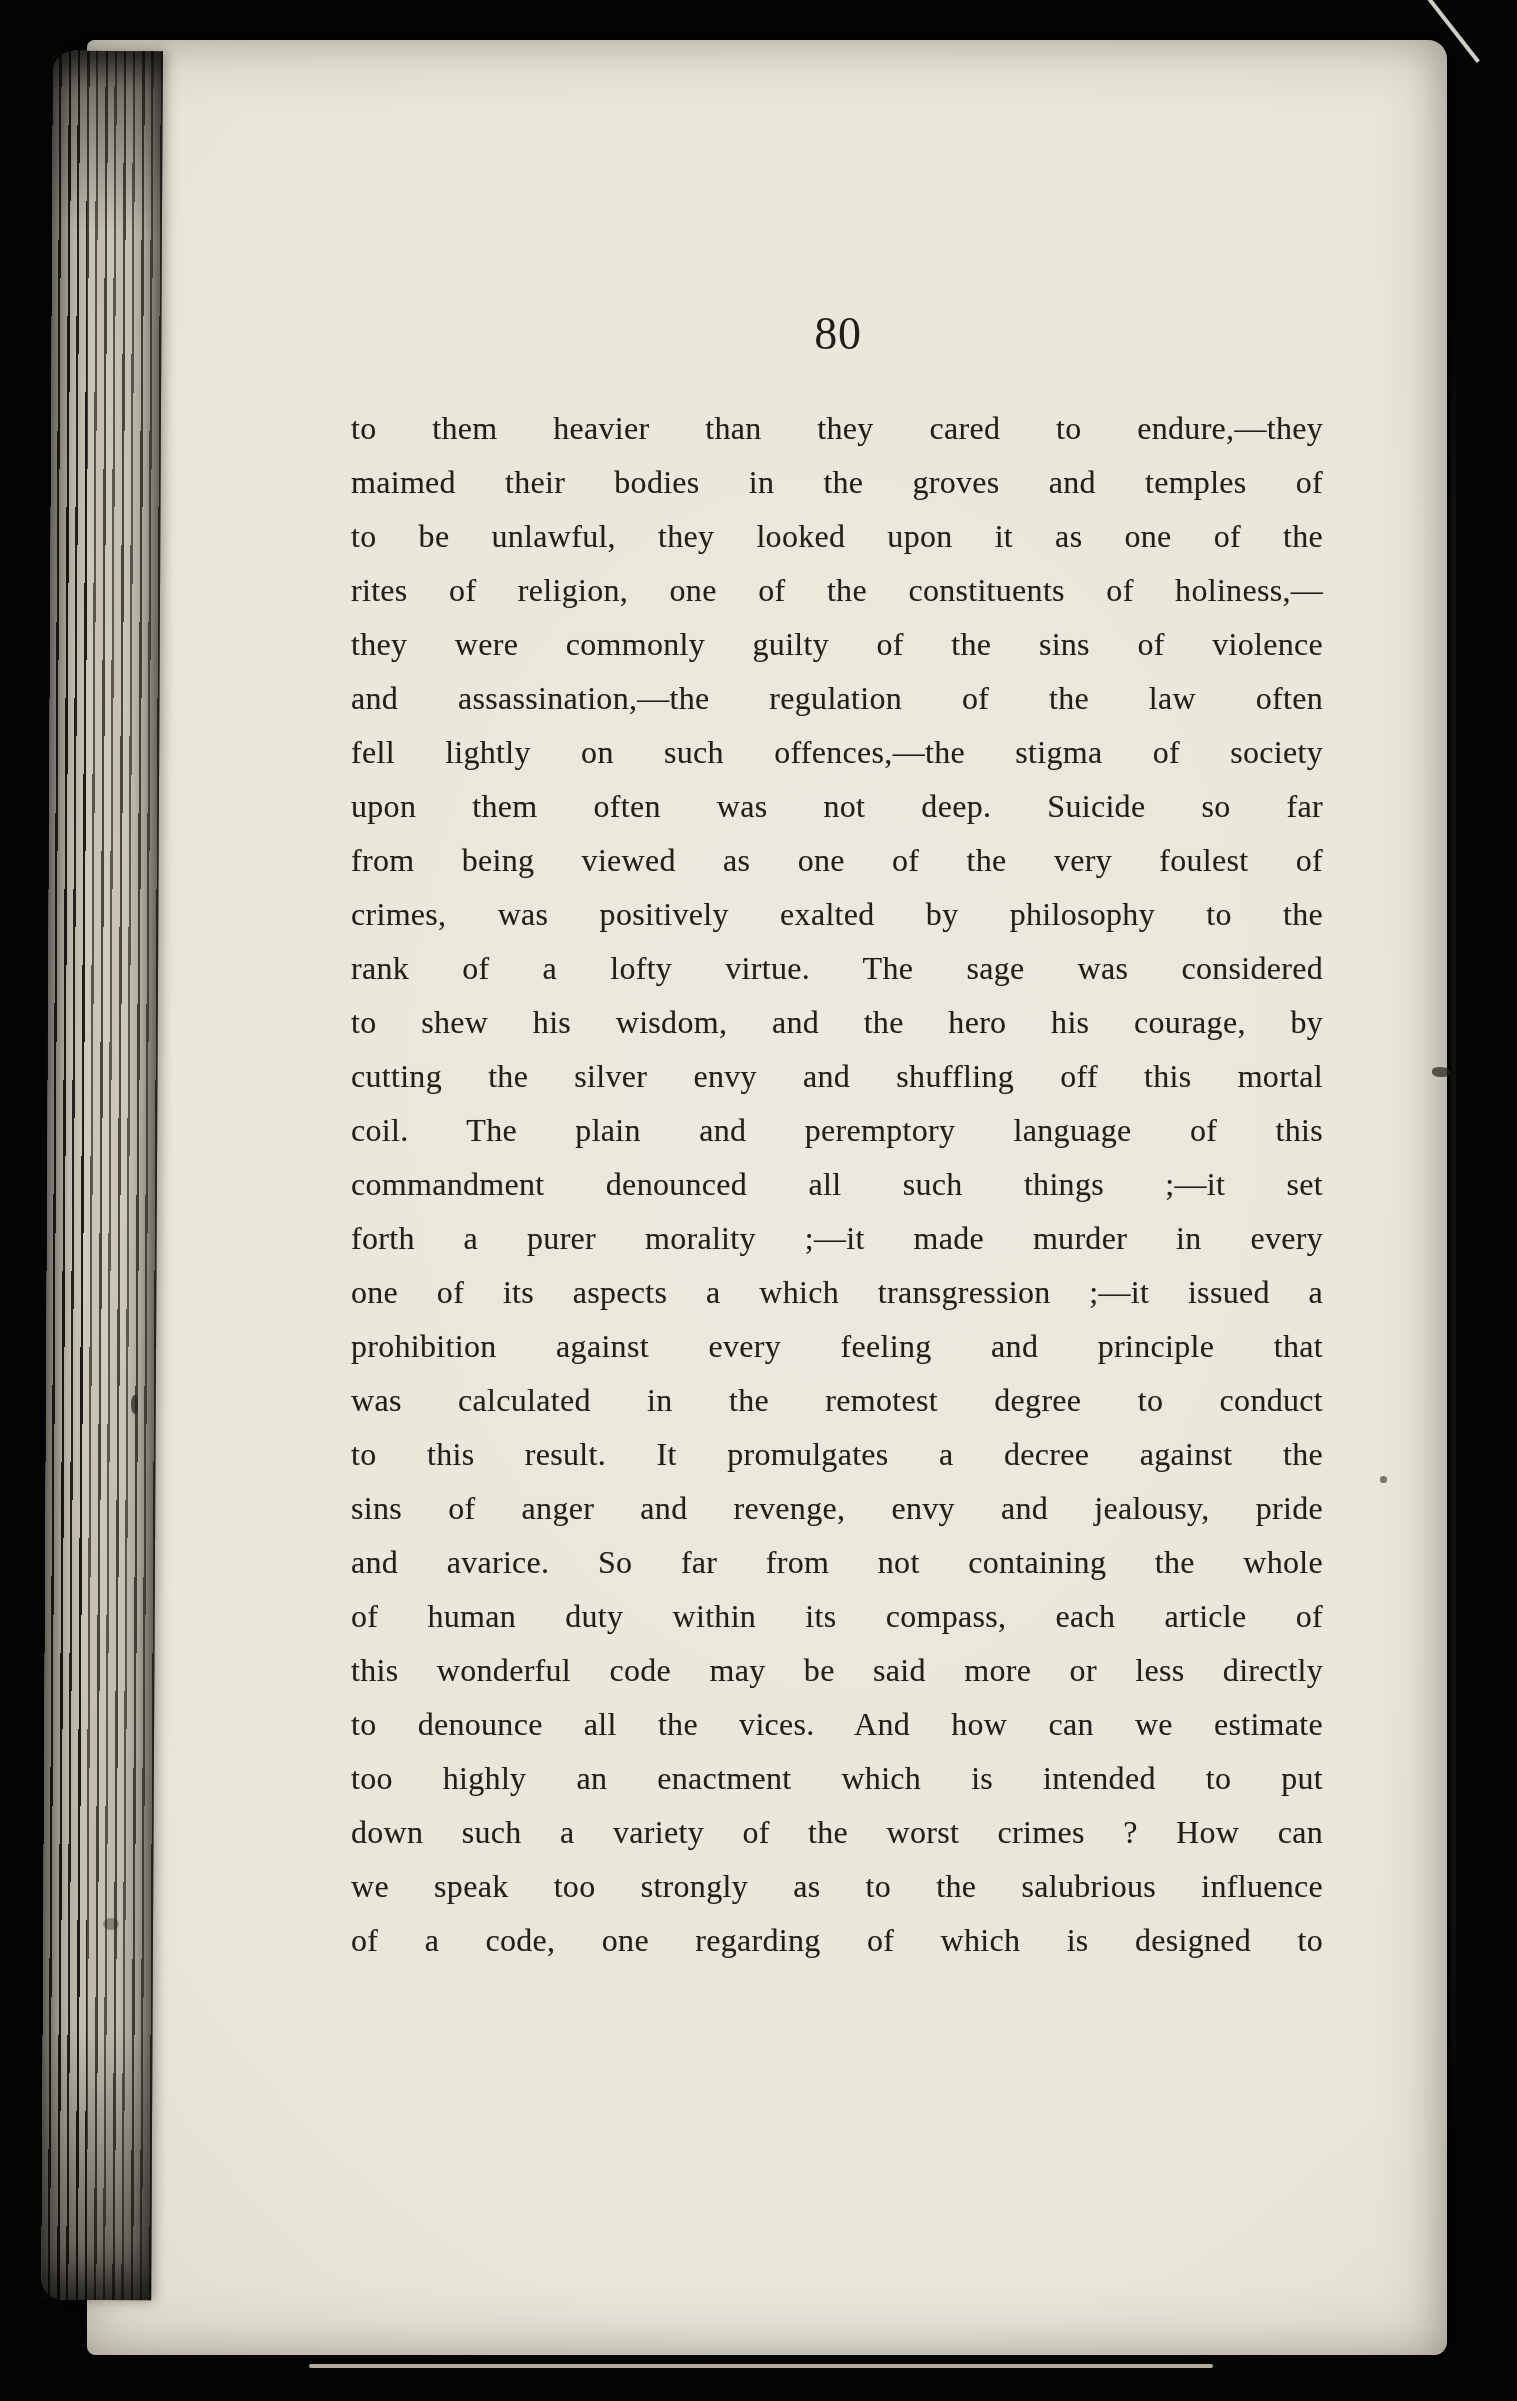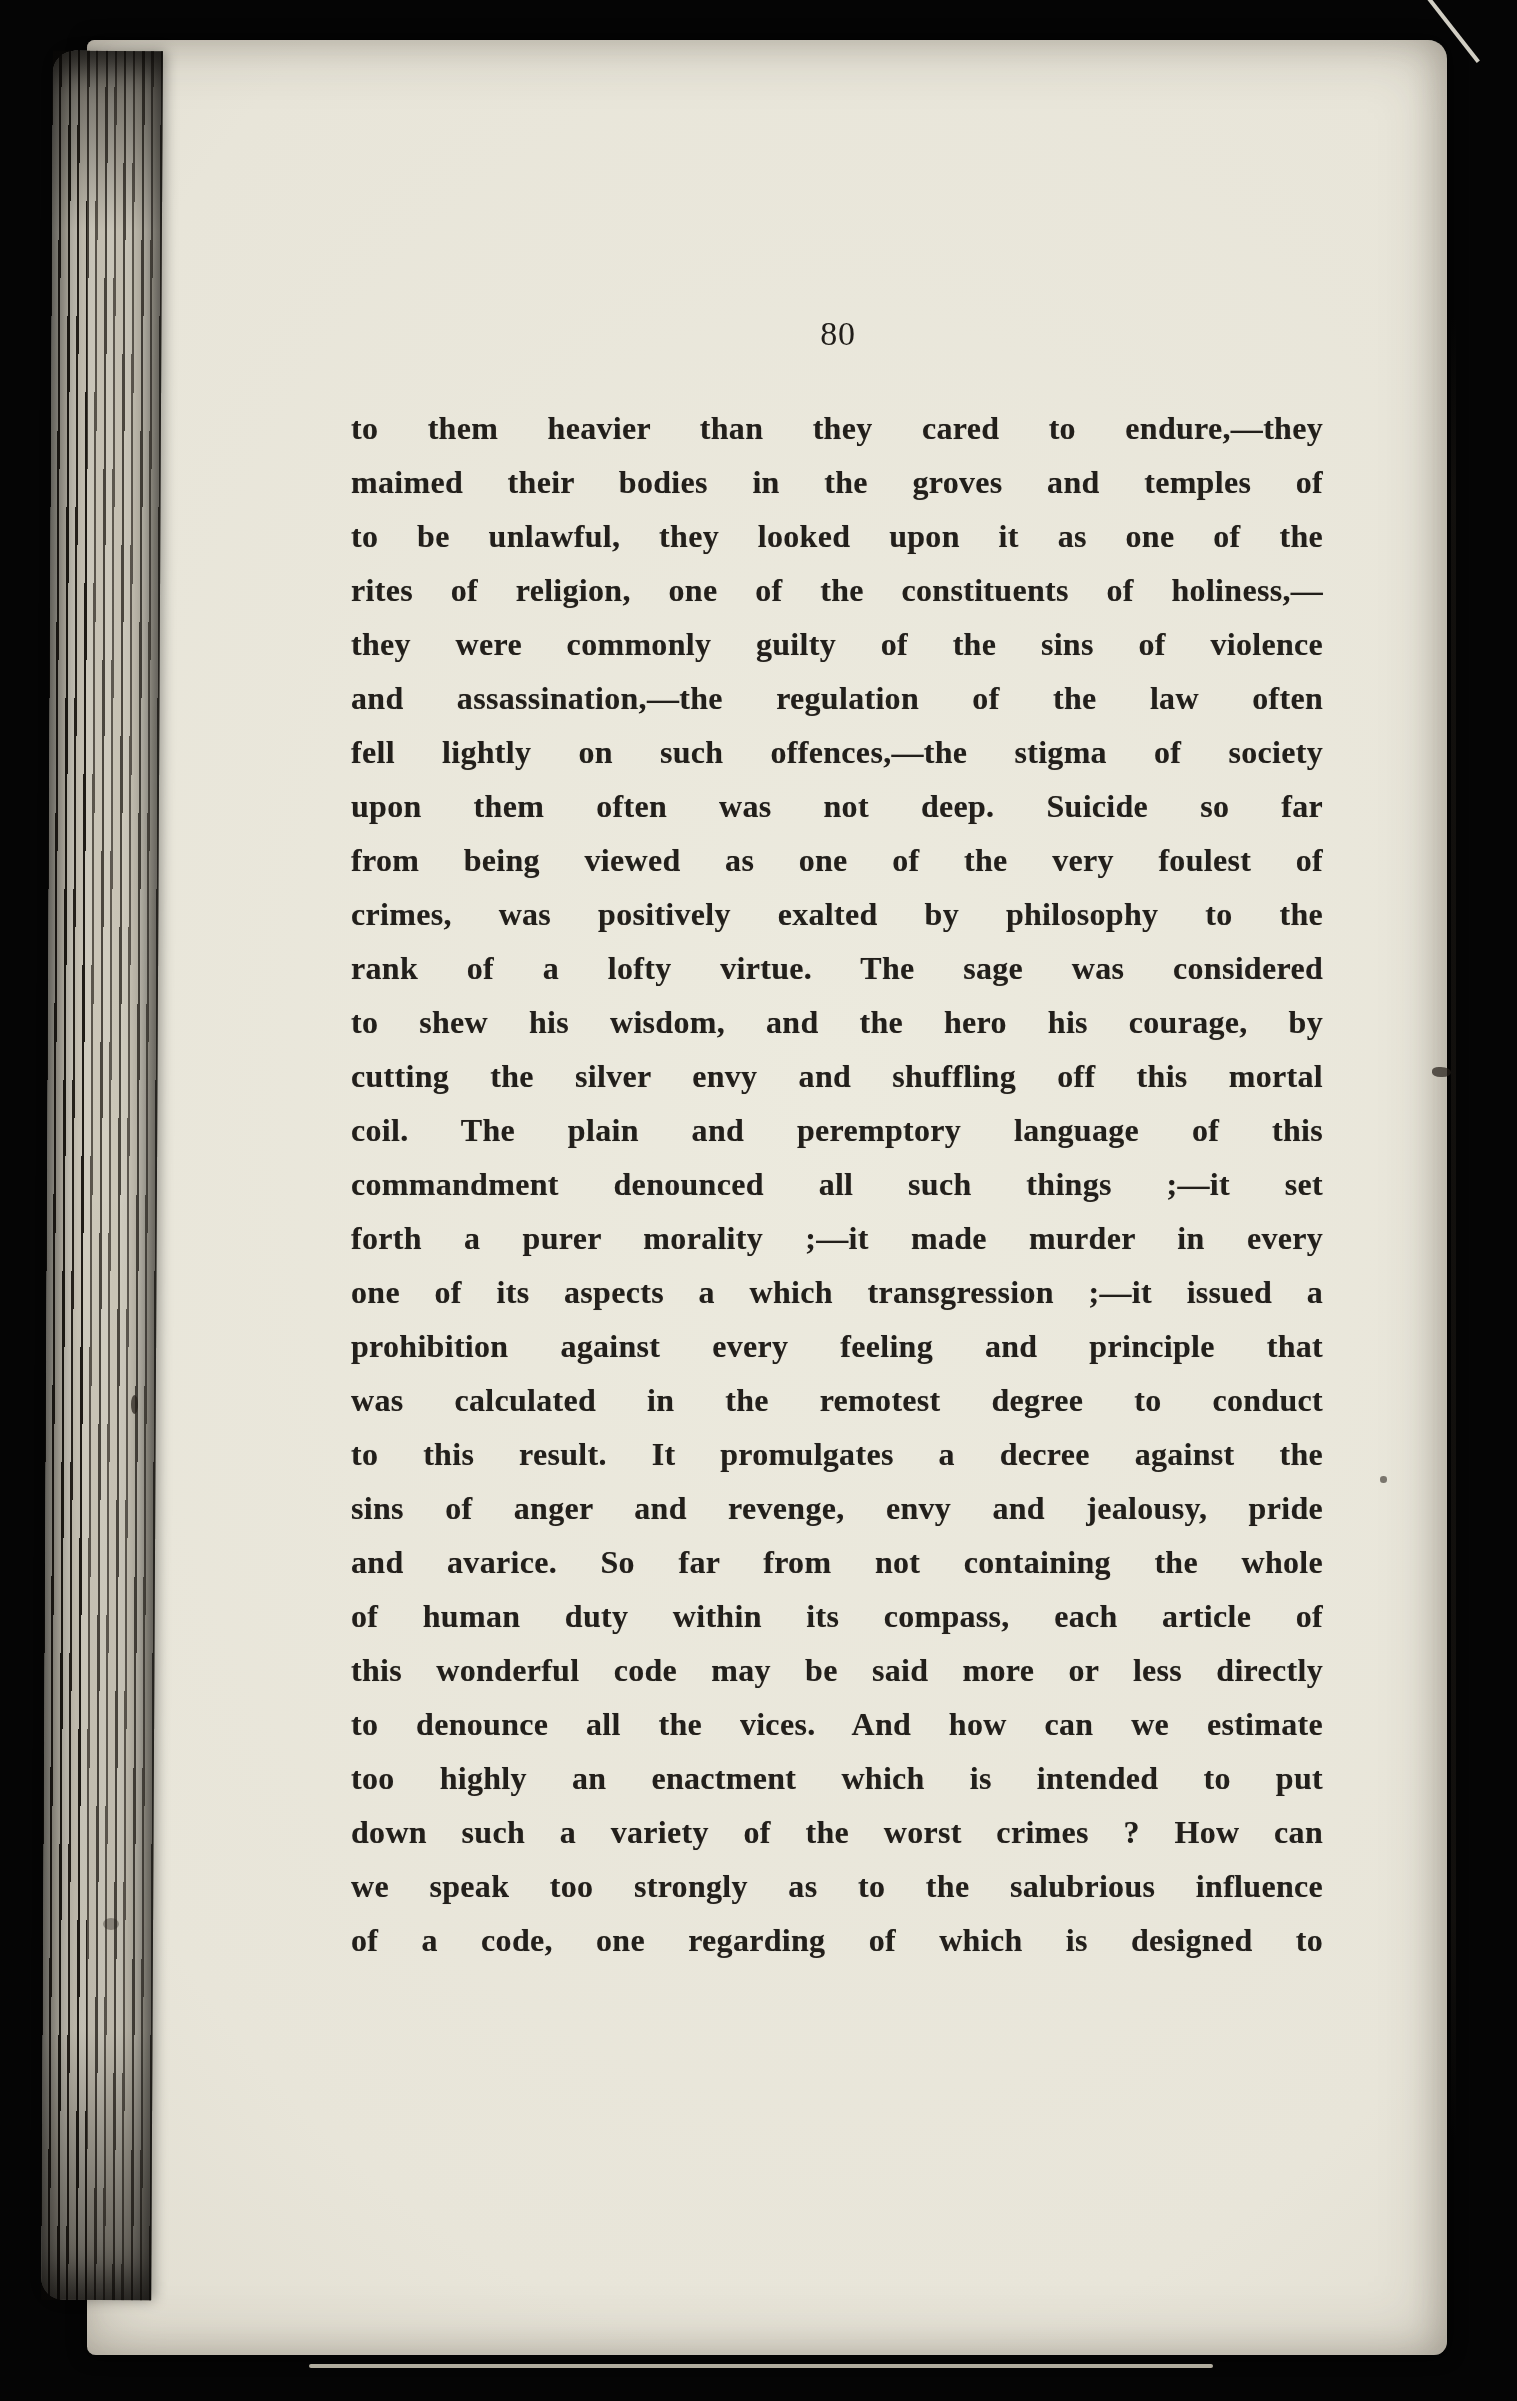--- a/index.html
+++ b/index.html
@@ -103,37 +103,36 @@
   }
   .artifact-1 { left: 1432px; top: 1067px; width: 19px; height: 10.3px; border-radius: 40% 60% 50% 50%; }
   .artifact-2 { left: 131px;  top: 1395px; width: 7.4px; height: 19px; }
   .artifact-3 { left: 103px;  top: 1918px; width: 16px; height: 11.8px; opacity: .5; }
   .artifact-4 { left: 1380px; top: 1476px; width: 6.6px;  height: 6.6px;  opacity: .8; }
 
   
   .page-number {
     position: absolute;
     left: 353px;
-    top: 315px;
+    top: 307px;
     width: 970px;
     text-align: center;
-    font-size: 34px;
+    font-size: 46px;
     color: #211e1a;
     letter-spacing: 0.7px;
   }
 
   .page-text {
     position: absolute;
     left: 351px;
     top: 401px;
     width: 972px;
     font-size: 32px;
     color: #221f1b;
     letter-spacing: 0.3px;
-    font-weight: bold;
   }
   .text-line {
     height: 54px;
     line-height: 54px;
     text-align: justify;
     text-align-last: justify;
     white-space: normal;
     text-shadow: 0 0 0.7px rgba(34,30,26,0.35);
   }
 </style>

